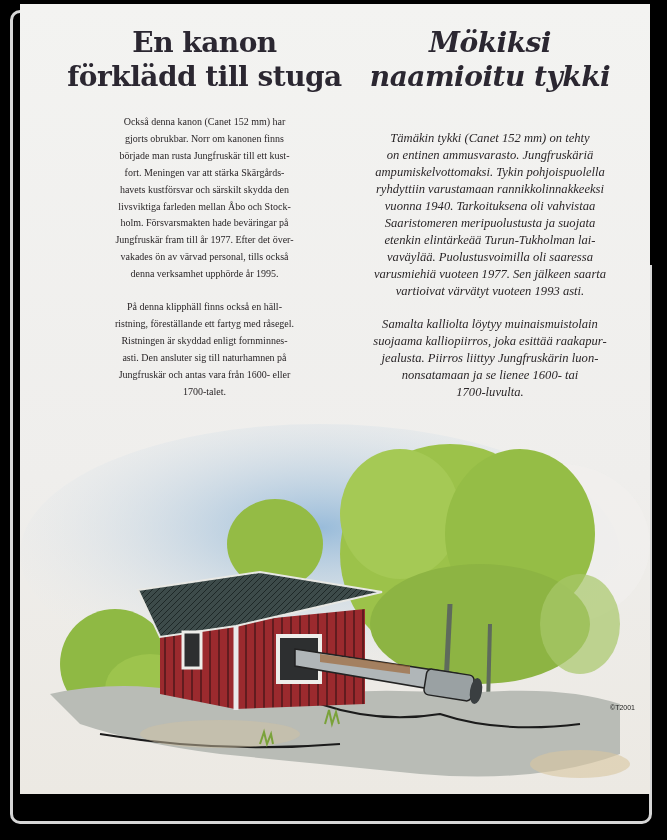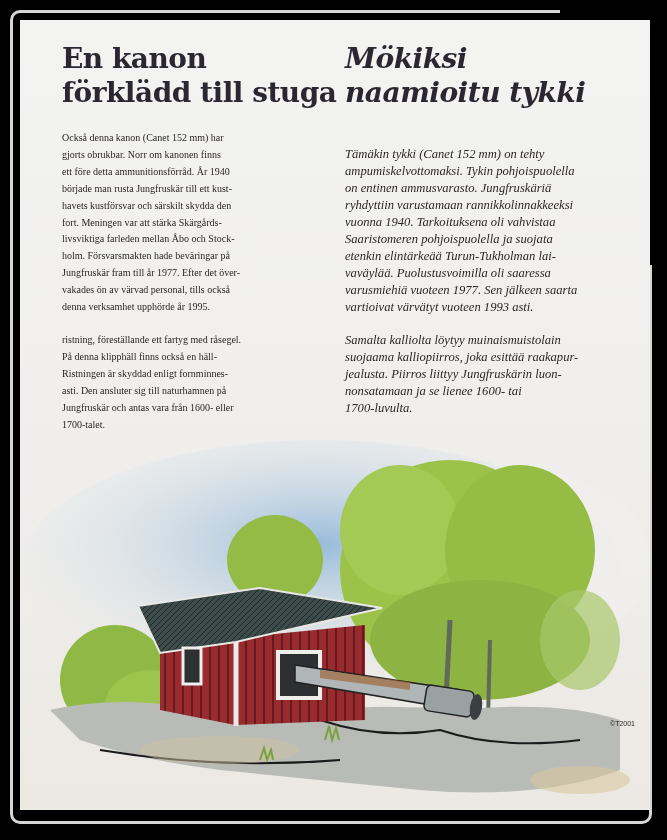--- a/index.html
+++ b/index.html
@@ -1,20 +1,20 @@
 <!DOCTYPE html>
 <html><head>
 <meta charset="utf-8">
 <style>
   html,body{margin:0;padding:0;}
   body{width:667px;height:840px;background:#000;position:relative;overflow:hidden;}
   .frame{position:absolute;left:10px;top:10px;width:636px;height:808px;border:3px solid #d6d6d6;border-radius:10px;}
   .frame-mask-tr{position:absolute;left:560px;top:5px;width:100px;height:260px;background:#000;}
-  .sign{position:absolute;left:20px;top:20px;width:630px;height:790px;background:#f1f0ee;
-        background:linear-gradient(180deg,#f3f3f1 0%,#efeeec 60%,#ece9e3 100%);}
+  .sign{position:absolute;left:20px;top:4px;width:630px;height:790px;background:#f1f0ee;
+        background:linear-gradient(180deg,#f3f3f1 0%,#efeeec 60%,#ece9e3 100%);text-align:center;}
   .col{position:absolute;top:0;}
   .col-sv{left:42px;width:285px;}
   .col-fi{left:325px;width:290px;}
   .title{font-family:"DejaVu Serif",serif;font-weight:bold;font-size:28px;line-height:34px;color:#2b2731;margin:22px 0 0 0;letter-spacing:-0.5px;}
   .title-fi{font-style:italic;}
   .title span{display:block;}
   .body{font-family:"Liberation Serif",serif;font-size:10px;line-height:16.9px;color:#2a2628;margin:0;}
   .body-fi{font-style:italic;font-size:12.6px;line-height:17px;}
   .para{margin:0 0 16px 0;}
   .line{display:block;white-space:nowrap;}
@@ -31,54 +31,53 @@
 
   <div class="col col-sv">
     <h1 class="title">
       <span>En kanon</span>
       <span>förklädd till stuga</span>
     </h1>
     <div class="body" style="margin-top:20px">
       <p class="para">
         <span class="line">Också denna kanon (Canet 152 mm) har</span>
         <span class="line">gjorts obrukbar. Norr om kanonen finns</span>
-        <span class="line">ett före detta ammunitionsförråd. År 1940</span>
         <span class="line">började man rusta Jungfruskär till ett kust-</span>
+        <span class="line">fort. Meningen var att stärka Skärgårds-</span>
         <span class="line">havets kustförsvar och särskilt skydda den</span>
-        <span class="line">fort. Meningen var att stärka Skärgårds-</span>
         <span class="line">livsviktiga farleden mellan Åbo och Stock-</span>
         <span class="line">holm. Försvarsmakten hade beväringar på</span>
         <span class="line">Jungfruskär fram till år 1977. Efter det över-</span>
         <span class="line">vakades ön av värvad personal, tills också</span>
         <span class="line">denna verksamhet upphörde år 1995.</span>
       </p>
       <p class="para">
+        <span class="line">På denna klipphäll finns också en häll-</span>
         <span class="line">ristning, föreställande ett fartyg med råsegel.</span>
-        <span class="line">På denna klipphäll finns också en häll-</span>
         <span class="line">Ristningen är skyddad enligt fornminnes-</span>
         <span class="line">asti. Den ansluter sig till naturhamnen på</span>
         <span class="line">Jungfruskär och antas vara från 1600- eller</span>
         <span class="line">1700-talet.</span>
       </p>
     </div>
   </div>
 
   <div class="col col-fi">
     <h1 class="title title-fi">
       <span>Mökiksi</span>
       <span>naamioitu tykki</span>
     </h1>
     <div class="body body-fi" style="margin-top:36px">
       <p class="para">
         <span class="line">Tämäkin tykki (Canet 152 mm) on tehty</span>
+        <span class="line">on entinen ammusvarasto. Jungfruskäriä</span>
         <span class="line">ampumiskelvottomaksi. Tykin pohjoispuolella</span>
-        <span class="line">on entinen ammusvarasto. Jungfruskäriä</span>
         <span class="line">ryhdyttiin varustamaan rannikkolinnakkeeksi</span>
         <span class="line">vuonna 1940. Tarkoituksena oli vahvistaa</span>
-        <span class="line">Saaristomeren pohjoispuolella ja suojata</span>
+        <span class="line">Saaristomeren meripuolustusta ja suojata</span>
         <span class="line">etenkin elintärkeää Turun-Tukholman lai-</span>
         <span class="line">vaväylää. Puolustusvoimilla oli saaressa</span>
         <span class="line">varusmiehiä vuoteen 1977. Sen jälkeen saarta</span>
         <span class="line">vartioivat värvätyt vuoteen 1993 asti.</span>
       </p>
       <p class="para">
         <span class="line">Samalta kalliolta löytyy muinaismuistolain</span>
         <span class="line">suojaama kalliopiirros, joka esittää raakapur-</span>
         <span class="line">jealusta. Piirros liittyy Jungfruskärin luon-</span>
         <span class="line">nonsatamaan ja se lienee 1600- tai</span>

